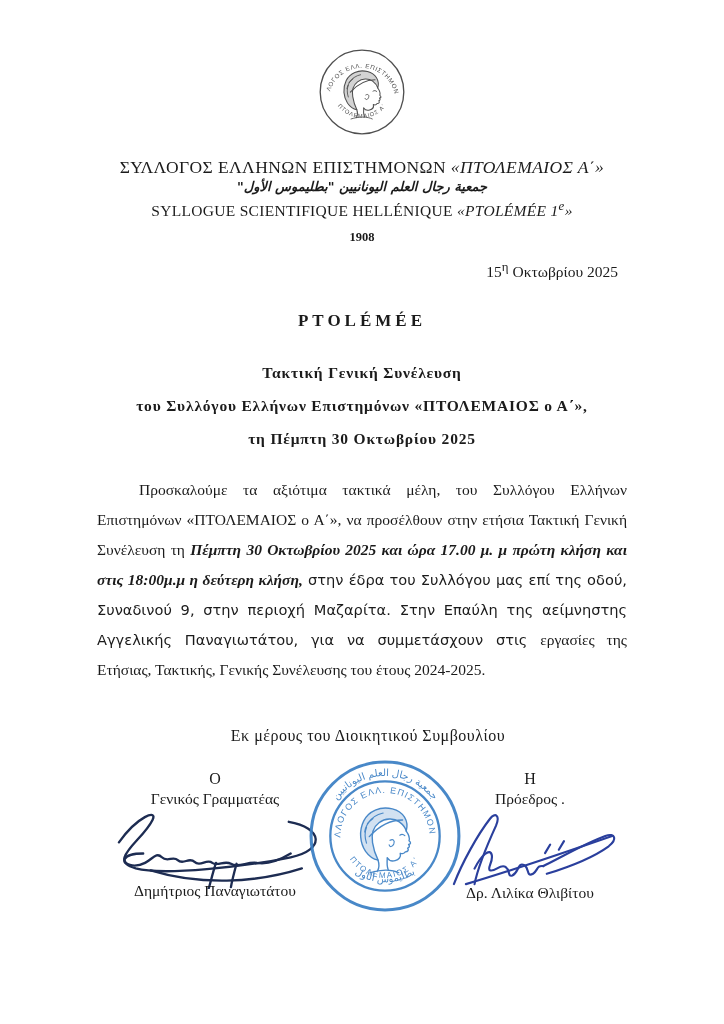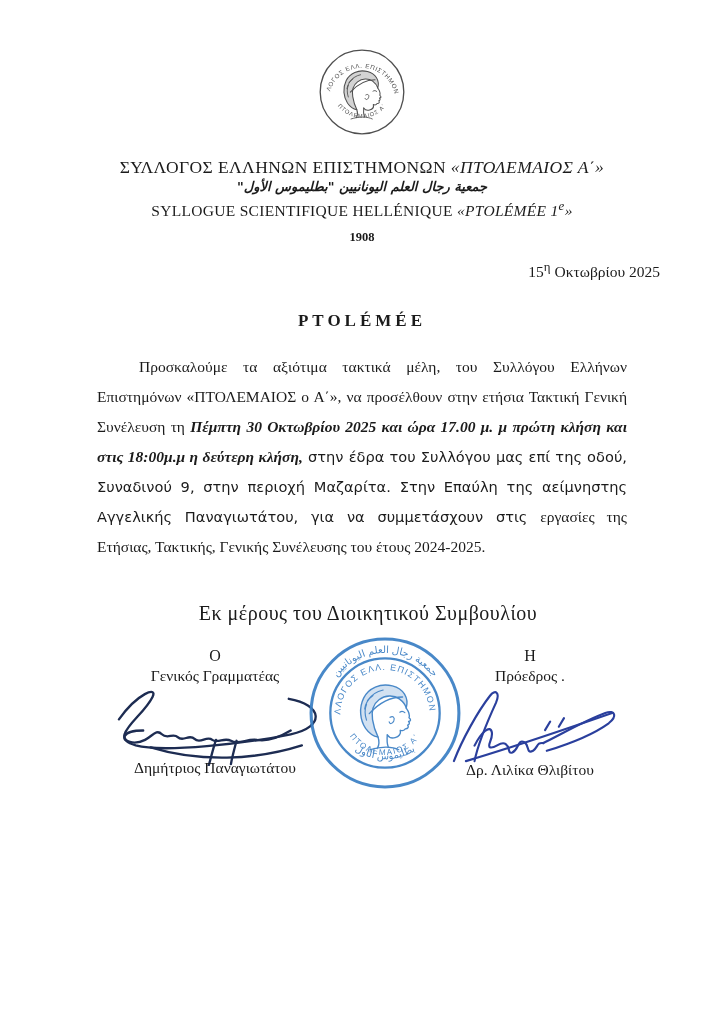--- a/index.html
+++ b/index.html
@@ -10,30 +10,30 @@
   
   .logo-top{display:flex;justify-content:center;padding-top:48px;}
   .logo-top svg{width:88px;height:88px;color:#4f4f4f;}
   .org-greek{text-align:center;font-size:17.5px;letter-spacing:.4px;line-height:22px;margin-top:20px;}
   .org-greek .name,.org-french .name{font-style:italic;}
   .org-arabic{text-align:center;font-size:13px;font-weight:bold;font-style:italic;line-height:18px;
     font-family:"DejaVu Sans", sans-serif;direction:rtl;}
   .org-french{text-align:center;font-size:15.5px;letter-spacing:.3px;line-height:20px;}
   .founded{text-align:center;font-size:12.5px;font-weight:bold;line-height:15px;margin-top:9px;}
   
-  .date-line{text-align:right;padding-right:64px;font-size:15.5px;line-height:20px;margin-top:12px;}
+  .date-line{text-align:right;padding-right:106px;font-size:15.5px;line-height:20px;margin-top:12px;}
   .doc-title{text-align:center;font-size:17px;font-weight:bold;letter-spacing:4px;line-height:22px;margin-top:28px;}
   .subtitle{text-align:center;font-weight:bold;font-size:15.5px;line-height:33px;letter-spacing:.8px;margin-top:24px;}
   
   .content{margin:0 97px;}
   .p1{margin:20px 0 0 0;font-size:15.5px;line-height:30px;text-align:justify;text-indent:42px;}
   .bold-run{font-weight:bold;font-style:italic;}
   .sans-run{font-family:"DejaVu Sans", sans-serif;font-size:14.6px;}
   .p2{margin:6px 0 0 0;font-size:15.5px;line-height:30px;text-align:justify;text-align-last:center;text-indent:30px;}
-  .closing{text-align:center;font-size:20px;letter-spacing:.5px;line-height:22px;margin-top:40px;padding-left:12px;}
+  .closing{text-align:center;font-size:16px;letter-spacing:.5px;line-height:22px;margin-top:40px;padding-left:12px;}
   
   .signatures{position:relative;height:250px;margin-top:14px;}
   .sig-col{position:absolute;top:8px;text-align:center;}
   .sig-left{left:100px;width:230px;}
   .sig-right{left:420px;width:220px;}
   .sig-article{font-size:16px;line-height:20px;}
   .sig-role{font-size:15.5px;line-height:20px;}
   .sig-script{display:block;margin:-4px auto -8px auto;}
   .sig-left .sig-script{width:232px;height:84px;color:#1d2c52;}
   .sig-right .sig-script{width:200px;height:86px;color:#2a3f9d;}
@@ -83,20 +83,25 @@
 
   <div class="org-greek"><span>ΣΥΛΛΟΓΟΣ ΕΛΛΗΝΩΝ ΕΠΙΣΤΗΜΟΝΩΝ </span><span class="name">«ΠΤΟΛΕΜΑΙΟΣ Α΄»</span></div>
   <div class="org-arabic">جمعية رجال العلم اليونانيين "بطليموس الأول"</div>
   <div class="org-french"><span>SYLLOGUE SCIENTIFIQUE HELLÉNIQUE </span><span class="name"><span>«PTOLÉMÉE 1</span><sup>e</sup><span>»</span></span></div>
   <div class="founded">1908</div>
 
   <div class="date-line"><span>15</span><sup>η</sup><span> Οκτωβρίου 2025</span></div>
 
   <div class="doc-title">PTOLÉMÉE</div>
 
+  <div class="subtitle">
+    <div>Τακτική Γενική Συνέλευση</div>
+    <div>του Συλλόγου Ελλήνων Επιστημόνων «ΠΤΟΛΕΜΑΙΟΣ ο Α΄»,</div>
+    <div>τη Πέμπτη 30 Οκτωβρίου 2025</div>
+  </div>
 
   <div class="content">
     <p class="p1"><span>Προσκαλούμε τα αξιότιμα τακτικά μέλη, του Συλλόγου Ελλήνων Επιστημόνων «ΠΤΟΛΕΜΑΙΟΣ ο Α΄», να προσέλθουν στην ετήσια Τακτική Γενική Συνέλευση τη </span><span class="bold-run">Πέμπτη 30 Οκτωβρίου 2025 και ώρα 17.00 μ. μ πρώτη κλήση και στις 18:00μ.μ η δεύτερη κλήση,</span><span class="sans-run"> στην έδρα του Συλλόγου μας επί της οδού, Συναδινού 9, στην περιοχή Μαζαρίτα. Στην Επαύλη της αείμνηστης Αγγελικής Παναγιωτάτου, για να συμμετάσχουν στις </span><span>εργασίες της Ετήσιας, Τακτικής, Γενικής Συνέλευσης του έτους 2024-2025.</span></p>
   </div>
 
   <div class="closing">Εκ μέρους του Διοικητικού Συμβουλίου</div>
 
   <div class="signatures">
 
     <div class="sig-col sig-left">

